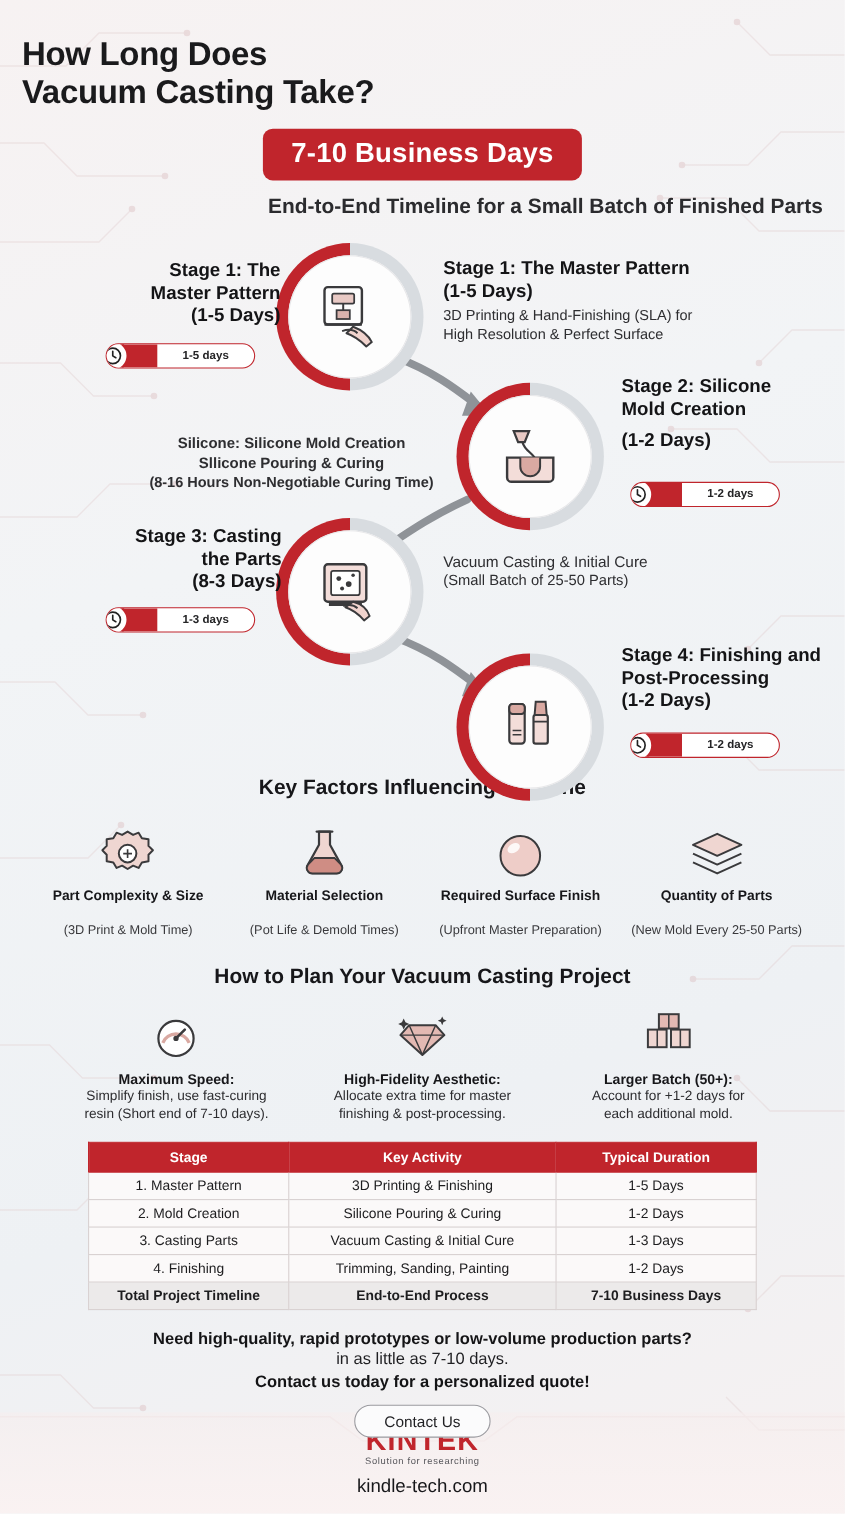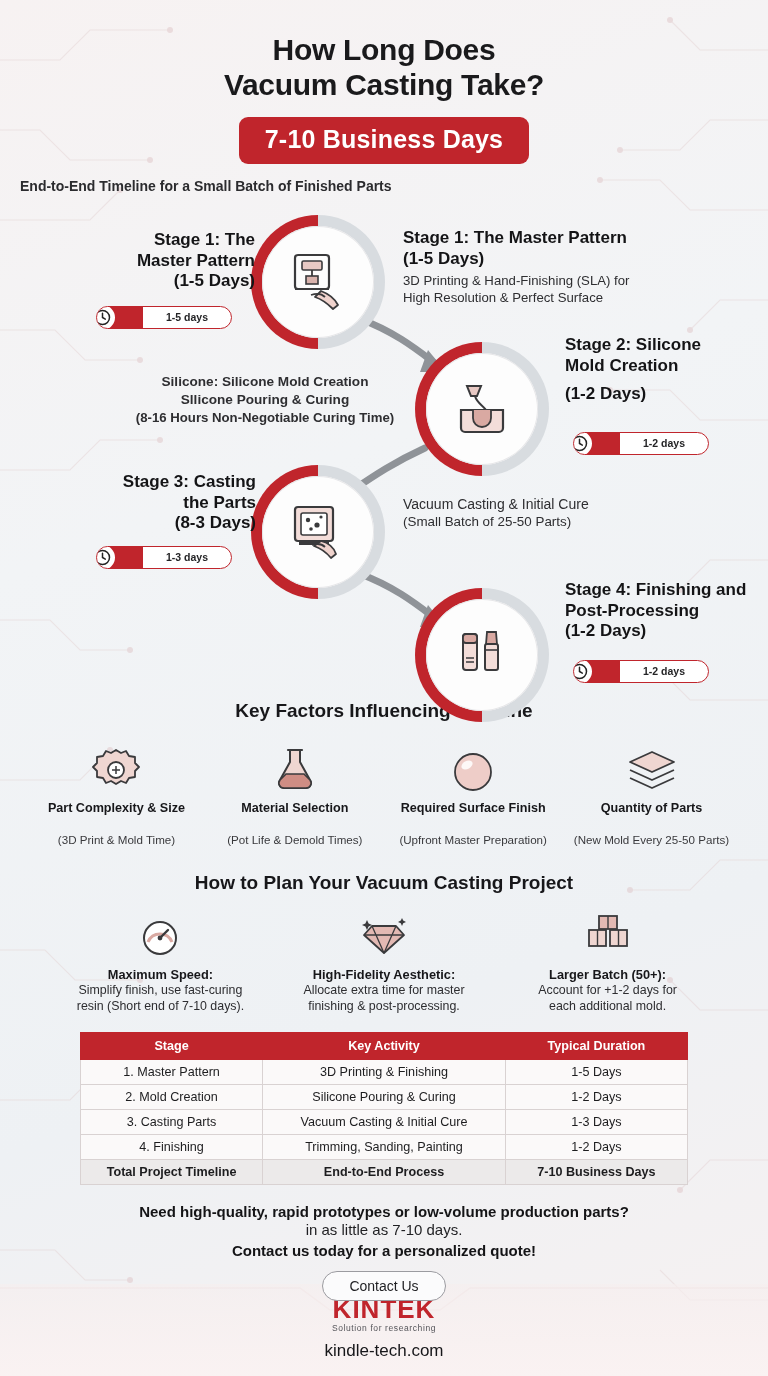--- a/index.html
+++ b/index.html
@@ -12,42 +12,42 @@
     position: relative;
     overflow: hidden;
   }
   .circuit-bg {
     position: absolute; inset: 0; pointer-events: none; opacity: .5;
   }
   .wrap { position: relative; z-index: 2; padding: 0 20px; }
 
   
   .title {
-    text-align: center;
+    text-align: left;
     font-size: 30px;
     font-weight: bold;
     line-height: 1.18;
     color: #1a1a1c;
     padding-top: 32px;
     letter-spacing: -0.3px;
   }
   .badge-wrap { text-align: center; margin-top: 14px; }
   .badge {
     display: inline-block;
     background: #c0252c;
     color: #fff;
     font-size: 25px;
     font-weight: bold;
     padding: 8px 26px 10px;
     border-radius: 9px;
     letter-spacing: 0.2px;
   }
   .subtitle {
-    text-align: left;
-    font-size: 14px;
+    text-align: right;
+    font-size: 19px;
     font-weight: bold;
     color: #2b2b2e;
     margin-top: 14px;
   }
 
   
   .stages { position: relative; margin-top: 16px; height: 490px; }
 
   .circle-node {
     position: absolute;
@@ -308,21 +308,21 @@
       <div class="fill"></div>
       <div class="txt">1-2 days</div>
       <div class="clock">
         <svg width="17" height="17" viewBox="0 0 17 17">
           <circle cx="8.5" cy="8.5" r="7" fill="none" stroke="#222" stroke-width="1.5"></circle>
           <path d="M8.5 4.3 V8.5 L11.3 10.2" stroke="#222" stroke-width="1.5" fill="none" stroke-linecap="round"></path>
         </svg>
       </div>
     </div>
     <div class="stage-desc" style="left:100px; top:163px; width:290px; text-align:center;">
-      <div style="font-weight:bold;font-size:13.6px;">Silicone: Silicone Mold Creation</div>
+      <div style="font-weight:bold;font-size:13.6px;margin-top:15px;">Silicone: Silicone Mold Creation</div>
       <div style="font-weight:bold;font-size:13.6px;">Sllicone Pouring &amp; Curing</div>
       <div style="font-weight:bold;font-size:13.2px;">(8-16 Hours Non-Negotiable Curing Time)</div>
     </div>
 
     <div class="circle-node" style="left:231px; top:255px;">
       <div class="ring"></div>
       <div class="ring-inner">
         <svg width="74" height="74" viewBox="0 0 74 74">
           <rect x="14" y="12" width="38" height="34" rx="3" fill="#f3ddd9" stroke="#3a3a3c" stroke-width="2.2"></rect>
           <rect x="20" y="18" width="26" height="22" rx="2" fill="#fff" stroke="#3a3a3c" stroke-width="1.6"></rect>

